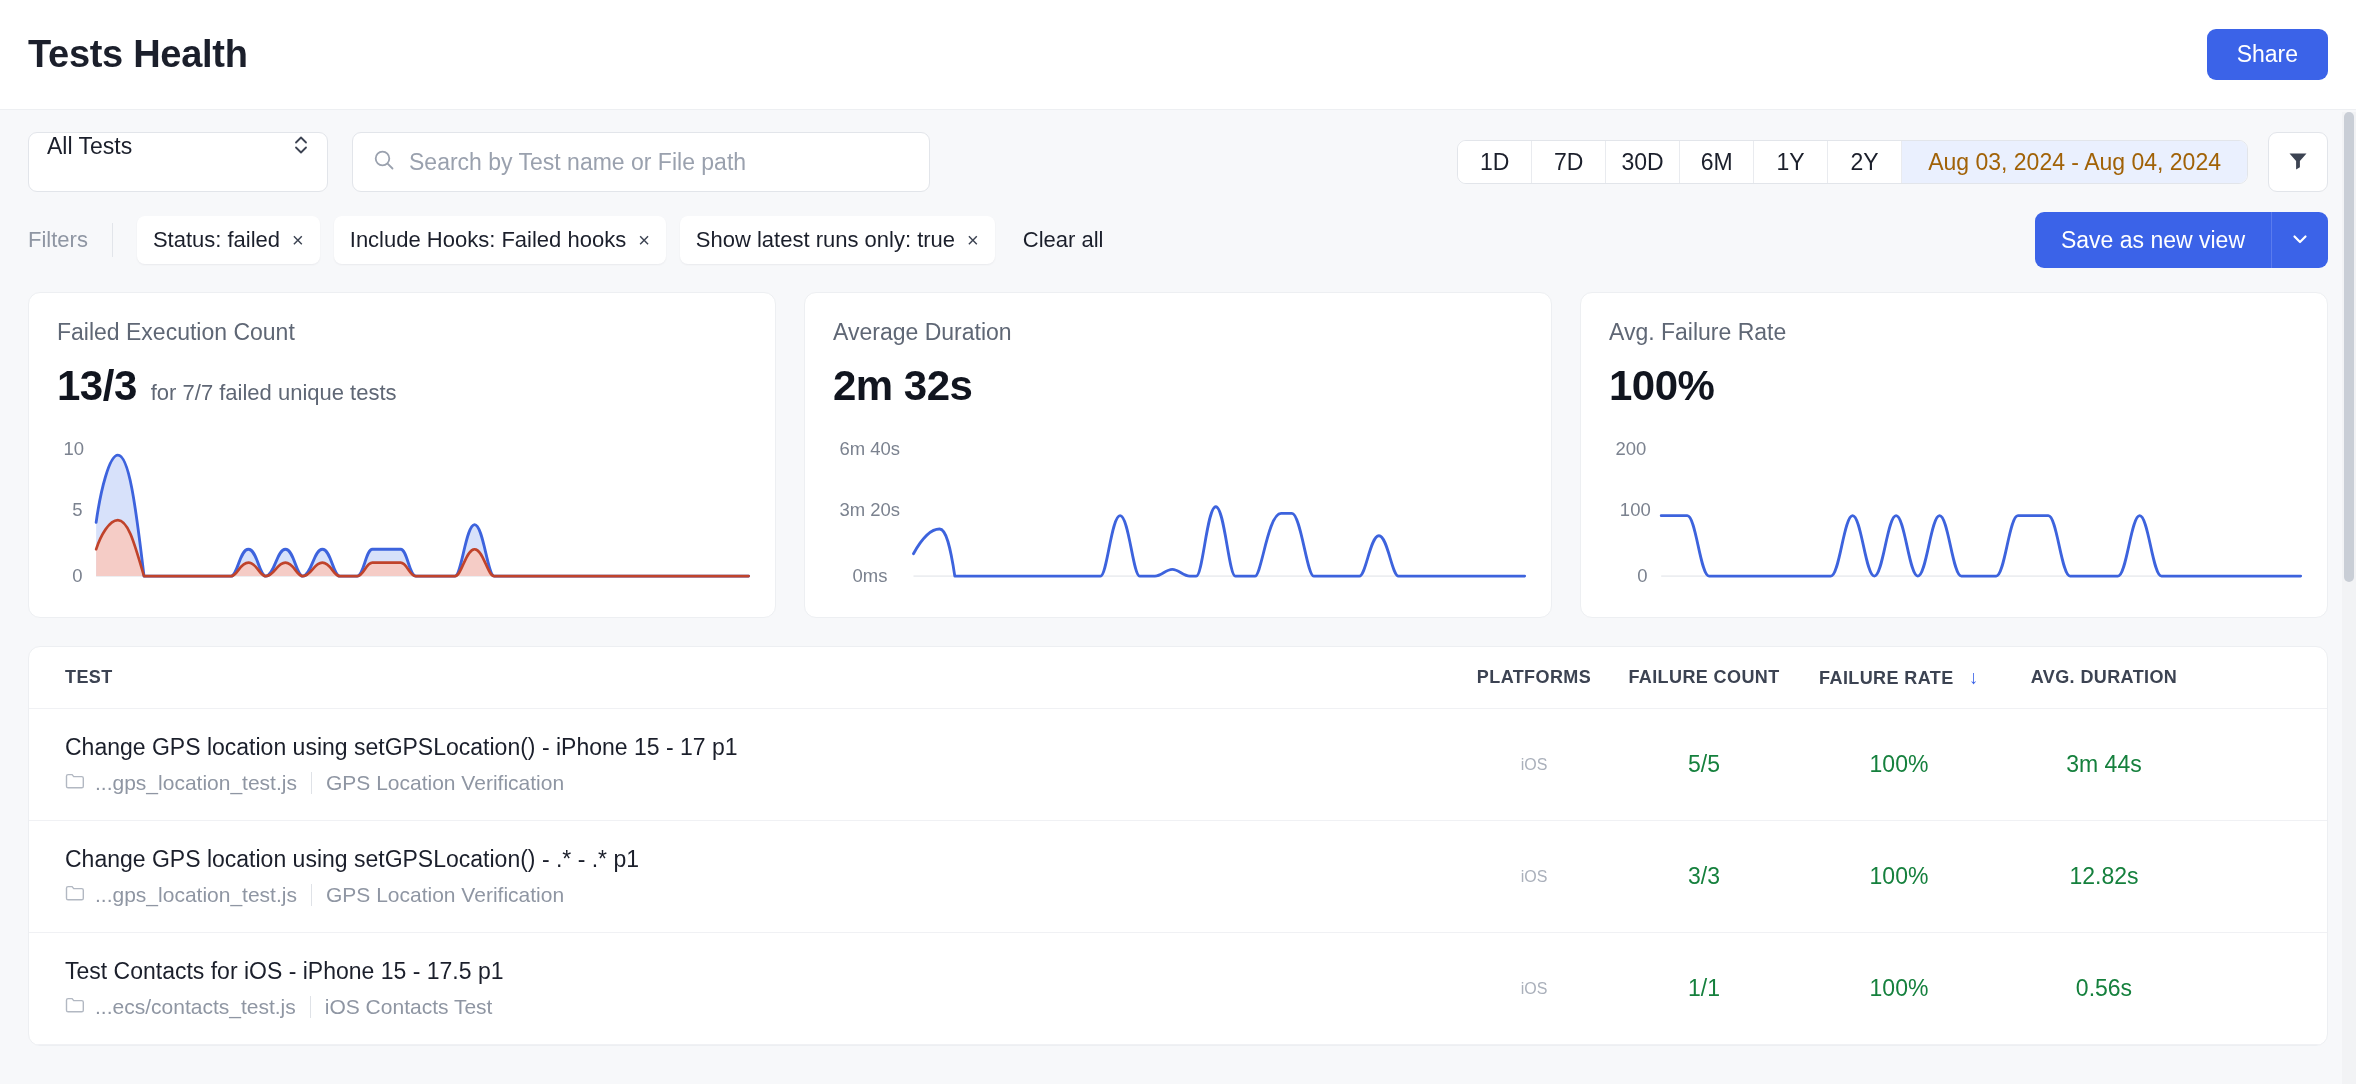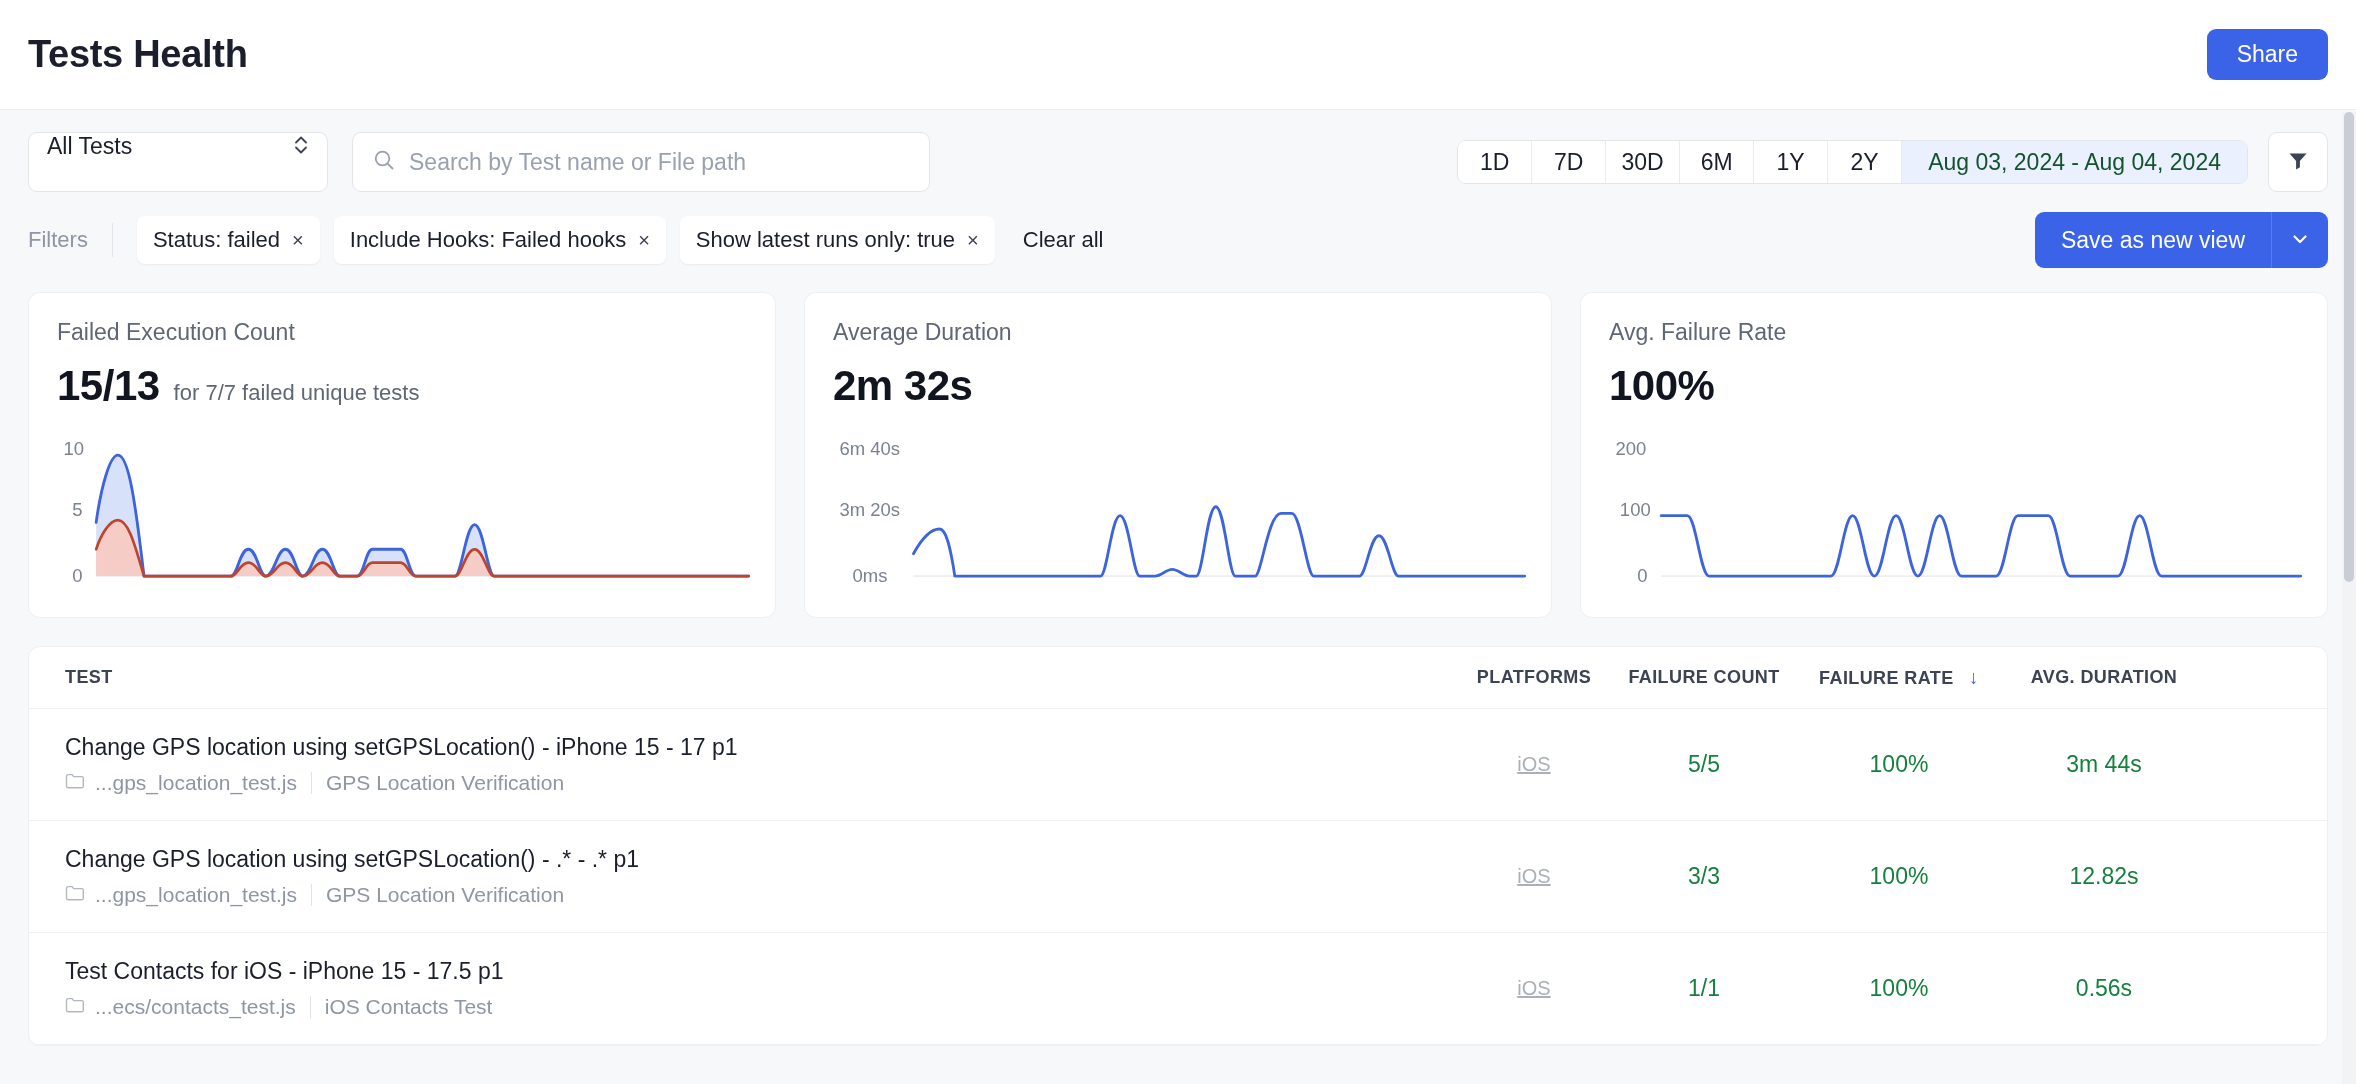--- a/index.html
+++ b/index.html
@@ -51,21 +51,21 @@
   .range-group {
     display: flex; background: #fff; border: 1px solid #e2e5ea; border-radius: 9px;
     overflow: hidden; height: 44px;
   }
   .range-btn {
     min-width: 74px; display: flex; align-items: center; justify-content: center;
     font-size: 23px; color: #1b1f2b; border-right: 1px solid #e9ebef;
     cursor: pointer; background: #fff; padding: 0 8px;
   }
   .range-btn.date {
-    background: #eaf0fe; color: #14532d; padding: 0 26px; border-right: none;
+    background: #eaf0fe; color: #a16207; padding: 0 26px; border-right: none;
     min-width: 0; white-space: nowrap;
   }
   .filter-icon-btn {
     width: 60px; height: 60px; background: #fff; border: 1px solid #e2e5ea;
     border-radius: 9px; display: flex; align-items: center; justify-content: center;
     cursor: pointer;
   }
 
   
   .filters-row {
@@ -122,21 +122,21 @@
   .t-body-row { height: 112px; }
   .c-test   { width: 1430px; padding-left: 36px; }
   .c-plat   { width: 150px; text-align: center; }
   .c-count  { width: 190px; text-align: center; }
   .c-rate   { width: 200px; text-align: center; }
   .c-dur    { width: 210px; text-align: center; }
   .sort-arrow { color: #3b63e8; margin-left: 10px; font-size: 19px; }
   .test-name { font-size: 23px; color: #1b1f2b; margin-bottom: 10px; }
   .test-meta { display: flex; align-items: center; gap: 10px; font-size: 21px; color: #8f96a3; }
   .meta-sep { width: 1px; height: 22px; background: #dfe2e7; margin: 0 4px; }
-  .plat-text { font-size: 20px; color: #aab0bb; text-decoration: underline; }
+  .plat-text { font-size: 16px; color: #aab0bb; }
   .cellval { font-size: 23px; color: #15803d; }
 
   
   .scrollbar-track {
     position: absolute; top: 112px; right: 0; width: 14px; bottom: 0;
     background: #f2f3f5;
   }
   .scrollbar-thumb {
     position: absolute; top: 0; left: 2px; width: 10px; height: 470px;
     background: #c9ced6; border-radius: 6px;
@@ -225,21 +225,21 @@
       </span>
     </button>
   </div>
 </div>
 
 <div class="cards">
 
   <div class="card">
     <div class="card-title">Failed Execution Count</div>
     <div class="card-value-row">
-      <span class="card-value">15/13</span>
+      <span class="card-value">13/3</span>
       <span class="card-sub">for 7/7 failed unique tests</span>
     </div>
     <div class="chart-wrap">
       <svg viewBox="0 0 640 150" preserveAspectRatio="none">
         <text class="ytick" x="6" y="18">10</text>
         <text class="ytick" x="14" y="72">5</text>
         <text class="ytick" x="14" y="131">0</text>
         <line x1="36" y1="126" x2="636" y2="126" stroke="#eceef1" stroke-width="1.5"></line>
 
         <path d="M36,78 C40,50 48,18 56,18 C66,18 72,60 80,126 L636,126 L636,126 L36,126 Z" fill="#d7e1fa"></path>

